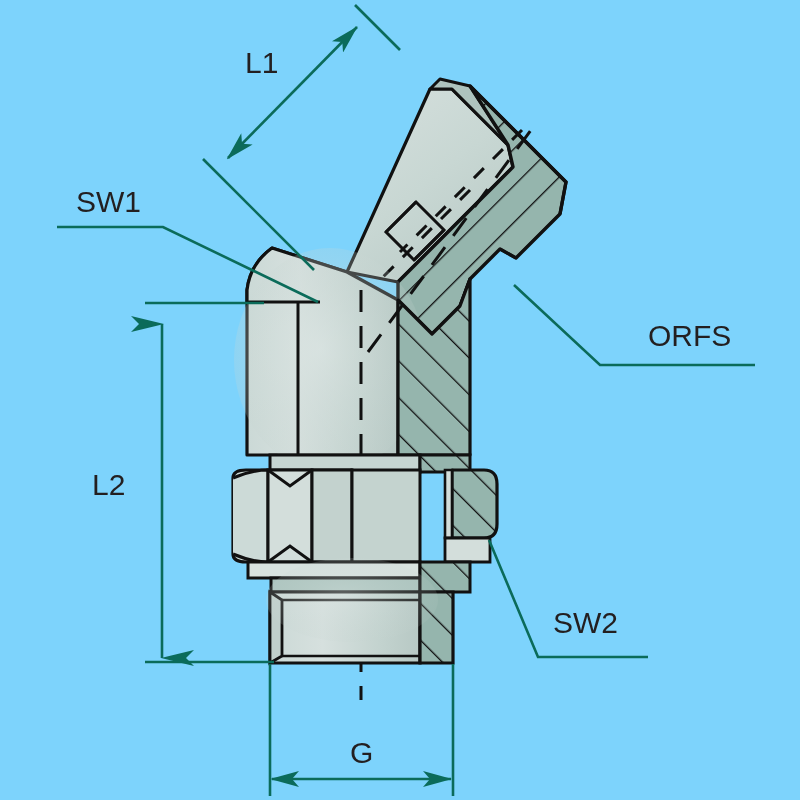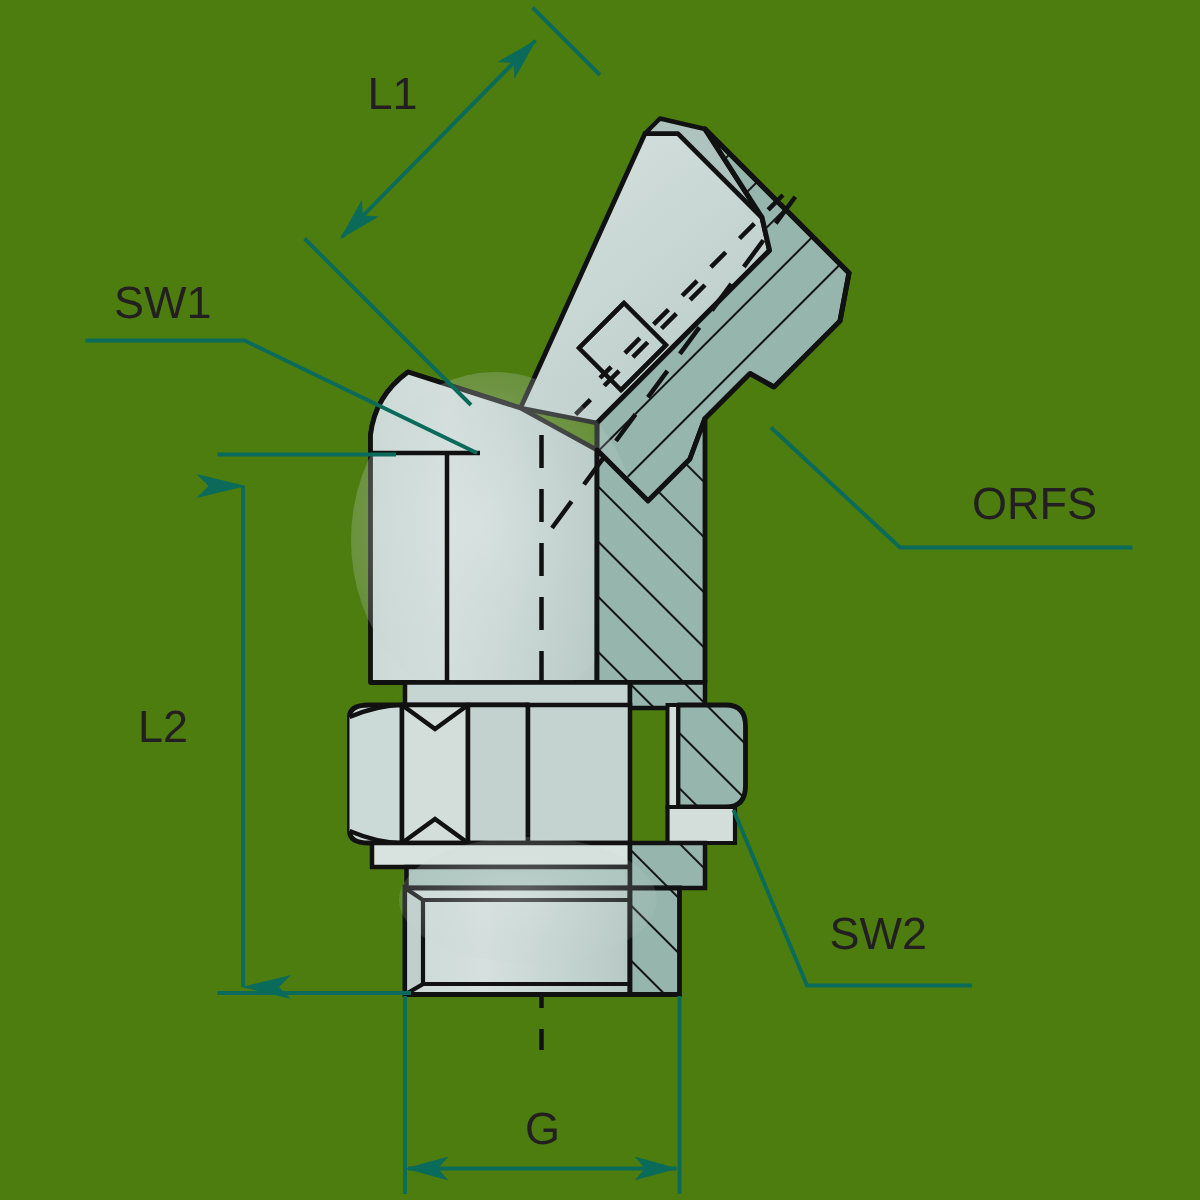--- a/index.html
+++ b/index.html
@@ -8,21 +8,21 @@
     padding: 0;
     background: #ffffff;
   }
   body {
     font-family: "Liberation Sans", sans-serif;
   }
   #drawing-root {
     position: relative;
     width: 800px;
     height: 800px;
-    background: #4d7c0f;
+    background: #7dd3fc;
     overflow: hidden;
   }
   #drawing-svg {
     position: absolute;
     left: 0;
     top: 0;
     width: 800px;
     height: 800px;
     display: block;
   }

